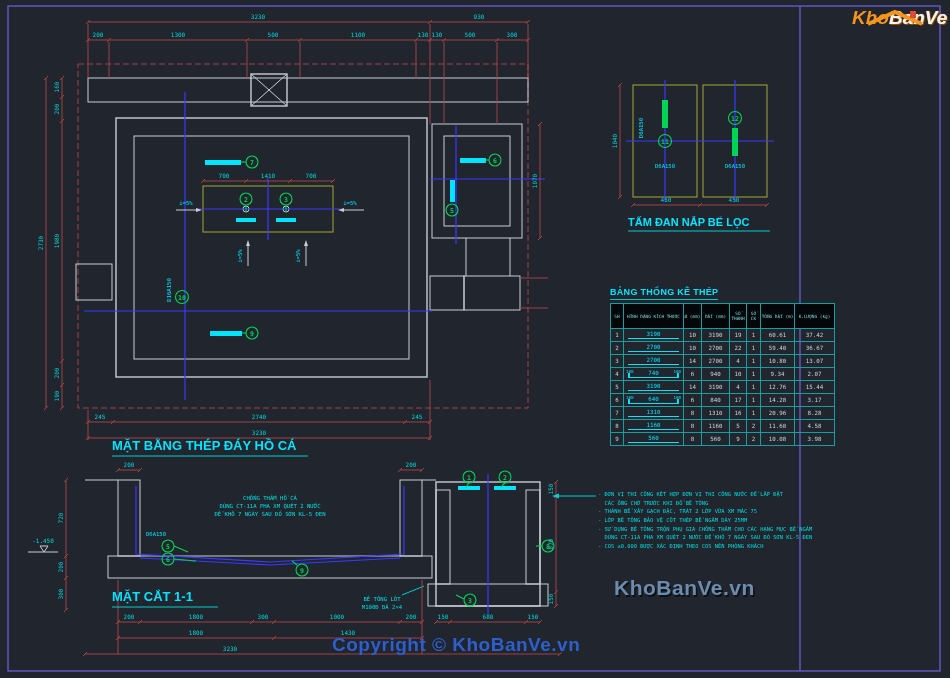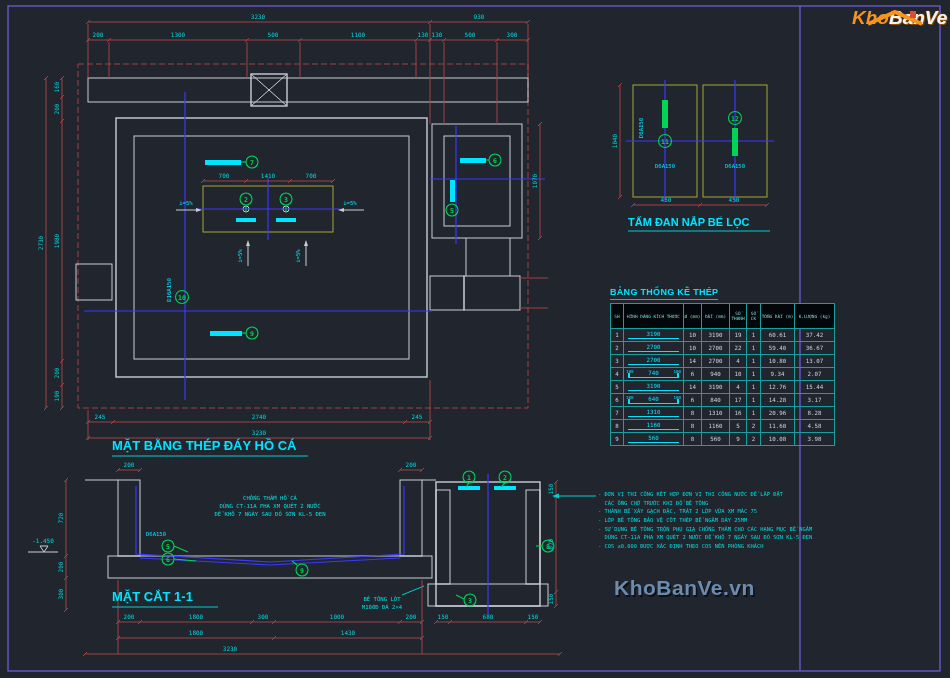--- a/index.html
+++ b/index.html
@@ -501,14 +501,15 @@
 
 <div class="logo">
   <svg width="86" height="16" viewBox="0 0 86 16">
     <polyline points="16,14 43,2 70,14" fill="none" stroke="#f7941d" stroke-width="4"></polyline>
     <rect x="58" y="1" width="6" height="7" fill="#e04a2f"></rect>
   </svg>
   <div class="logo-text"><span class="logo-kho">Kho</span><span class="logo-banve">BanVe</span></div>
 </div>
 
 <div class="watermark">KhoBanVe.vn</div>
+<div class="copyright">Copyright © KhoBanVe.vn</div>
 
 </div>
 
 </body></html>

